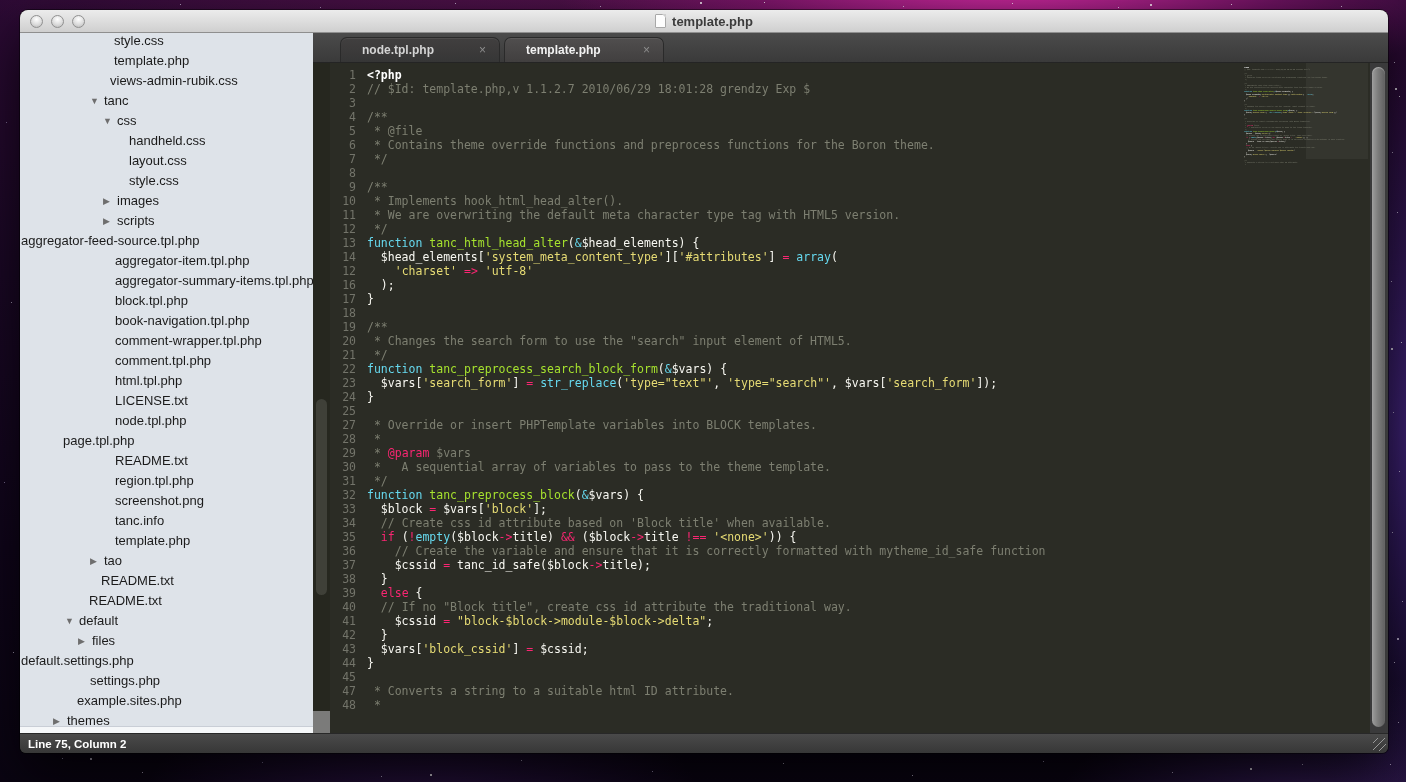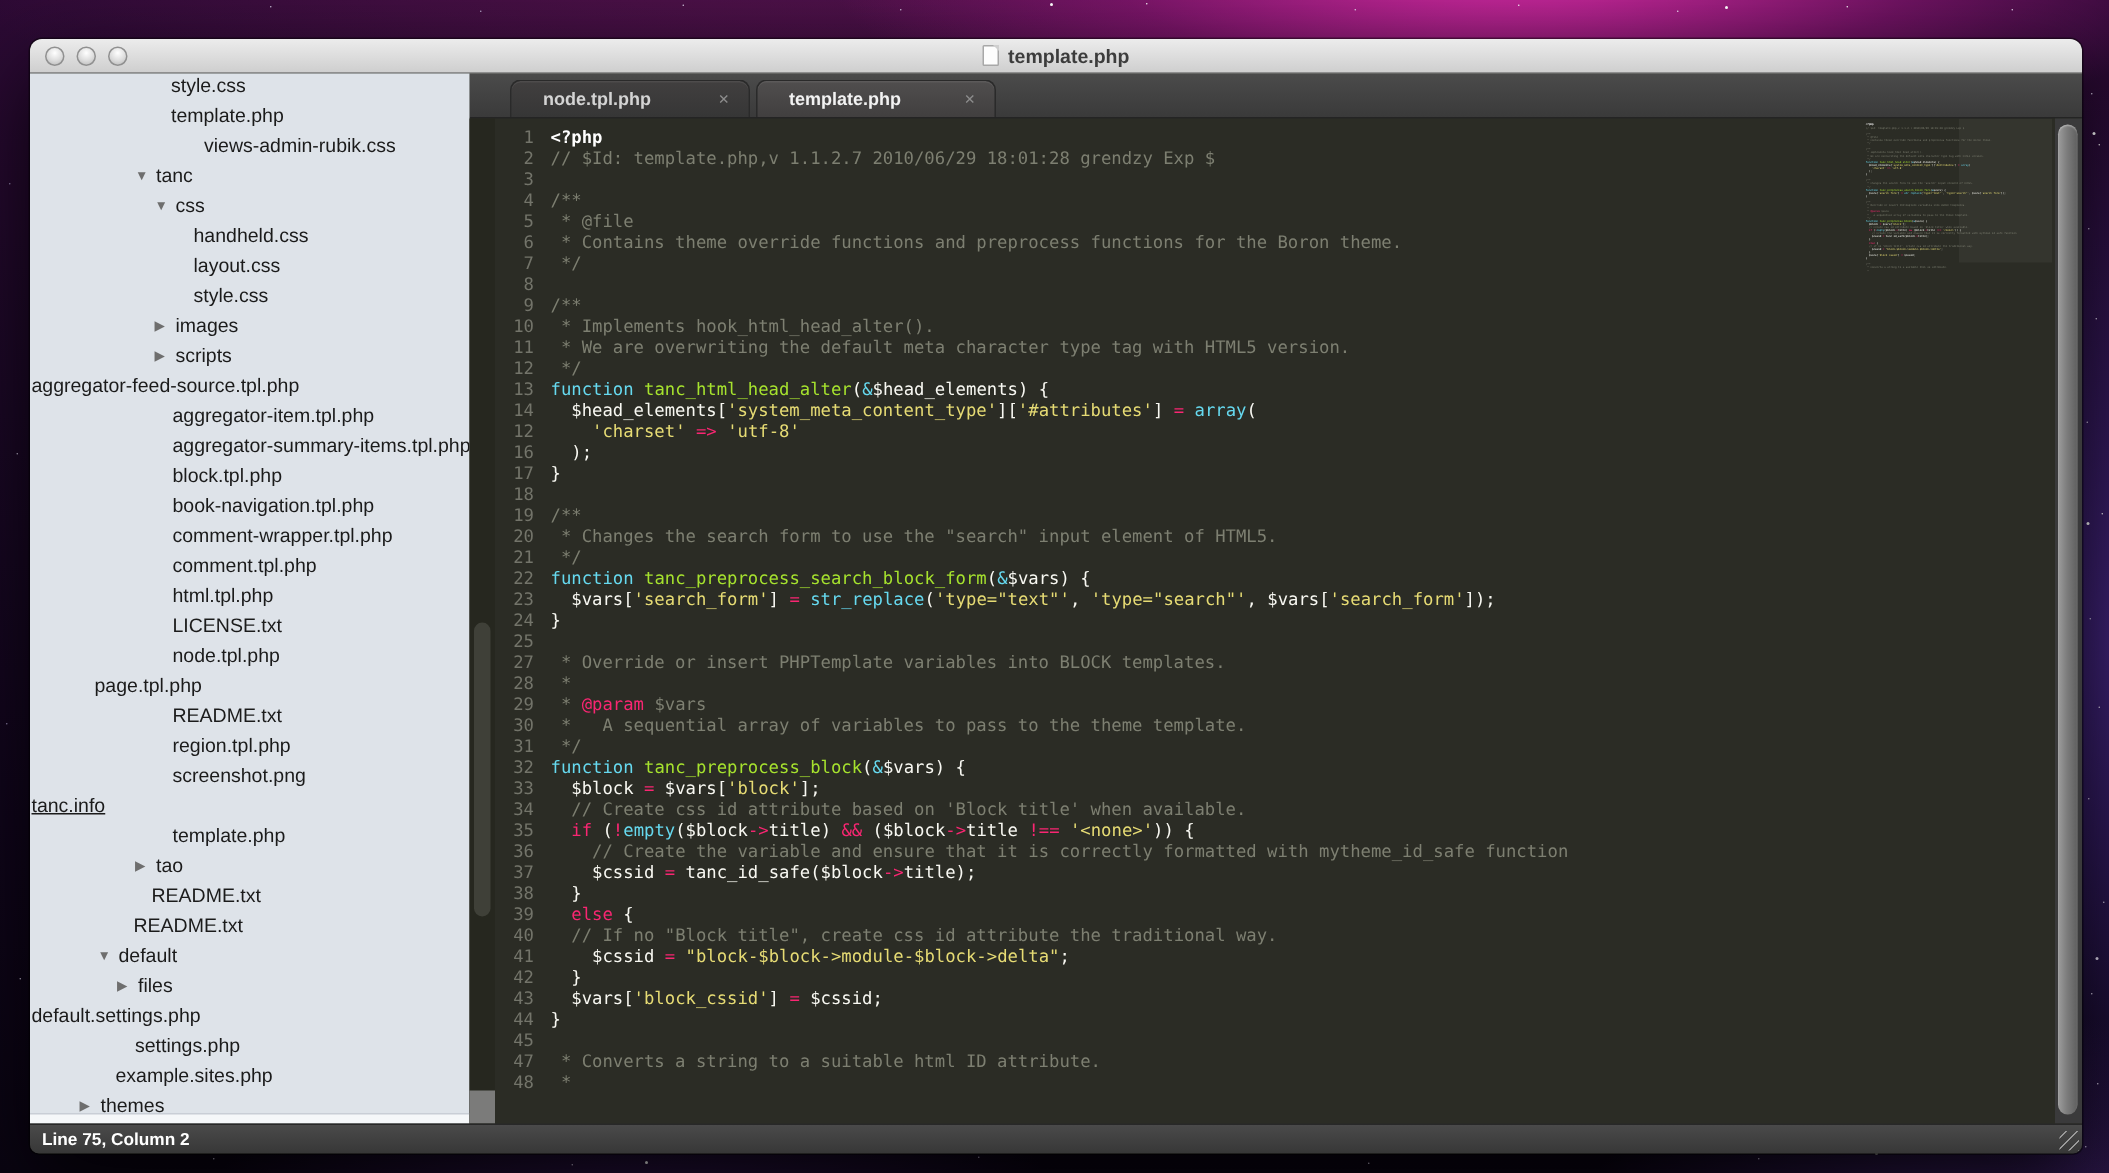--- a/index.html
+++ b/index.html
@@ -27,21 +27,21 @@
       783px 763px #cfc6de, 912px 775px #d8cfe6, 1043px 761px #b9aecf, 1172px 772px #cfc6de,
       1302px 764px #d8cfe6, 6px 122px #9c8fb8, 11px 302px #cfc6de, 4px 482px #9c8fb8, 13px 652px #cfc6de;
   }
   .stars2 { position:absolute; width:2px; height:2px; background:transparent; border-radius:50%;
     box-shadow: 700px 2px #fff, 1150px 4px #fff, 1395px 88px #fff, 1391px 348px #fff,
       1397px 638px #e6ddf2, 430px 774px #fff, 90px 758px #e6ddf2, 1250px 768px #fff;
   }
 
   
   .window {
-    position:absolute; left:20px; top:26px; width:1368px; height:743px;
+    position:absolute; left:20px; top:10px; width:1368px; height:743px;
     border-radius:8px 8px 6px 6px; overflow:hidden;
     box-shadow:0 22px 55px rgba(0,0,0,.75), 0 0 0 1px rgba(0,0,0,.45);
     display:flex; flex-direction:column; background:#2b2c25;
   }
   .titlebar {
     height:23px; flex:0 0 23px; position:relative;
     background:linear-gradient(#ececec,#cfcfcf);
     border-bottom:1px solid #8f8f8f;
     display:flex; align-items:center;
   }
@@ -133,21 +133,21 @@
 
     <div class="main">
       <div class="sidebar">
         <div class="tree" id="tree">
             <div class="tree-row" style="padding-left: 93px;">
               <span class="tree-label">style.css</span>
             </div>
             <div class="tree-row" style="padding-left: 93px;">
               <span class="tree-label">template.php</span>
             </div>
-            <div class="tree-row" style="padding-left: 115px;">
+            <div class="tree-row" style="padding-left: 89px;">
               <span class="tree-label">views-admin-rubik.css</span>
             </div>
             <div class="tree-row" style="padding-left: 70px;">
               <span class="tri">▼</span>
               <span class="tree-label">tanc</span>
             </div>
             <div class="tree-row" style="padding-left: 83px;">
               <span class="tri">▼</span>
               <span class="tree-label">css</span>
             </div>
@@ -203,21 +203,21 @@
             </div>
             <div class="tree-row" style="padding-left: 94px;">
               <span class="tree-label">README.txt</span>
             </div>
             <div class="tree-row" style="padding-left: 94px;">
               <span class="tree-label">region.tpl.php</span>
             </div>
             <div class="tree-row" style="padding-left: 94px;">
               <span class="tree-label">screenshot.png</span>
             </div>
-            <div class="tree-row" style=" text-decoration: underline;">
+            <div class="tree-row" style="padding-left: 94px;">
               <span class="tree-label">tanc.info</span>
             </div>
             <div class="tree-row" style="padding-left: 94px;">
               <span class="tree-label">template.php</span>
             </div>
             <div class="tree-row" style="padding-left: 70px;">
               <span class="tri">▶</span>
               <span class="tree-label">tao</span>
             </div>
             <div class="tree-row" style="padding-left: 80px;">

